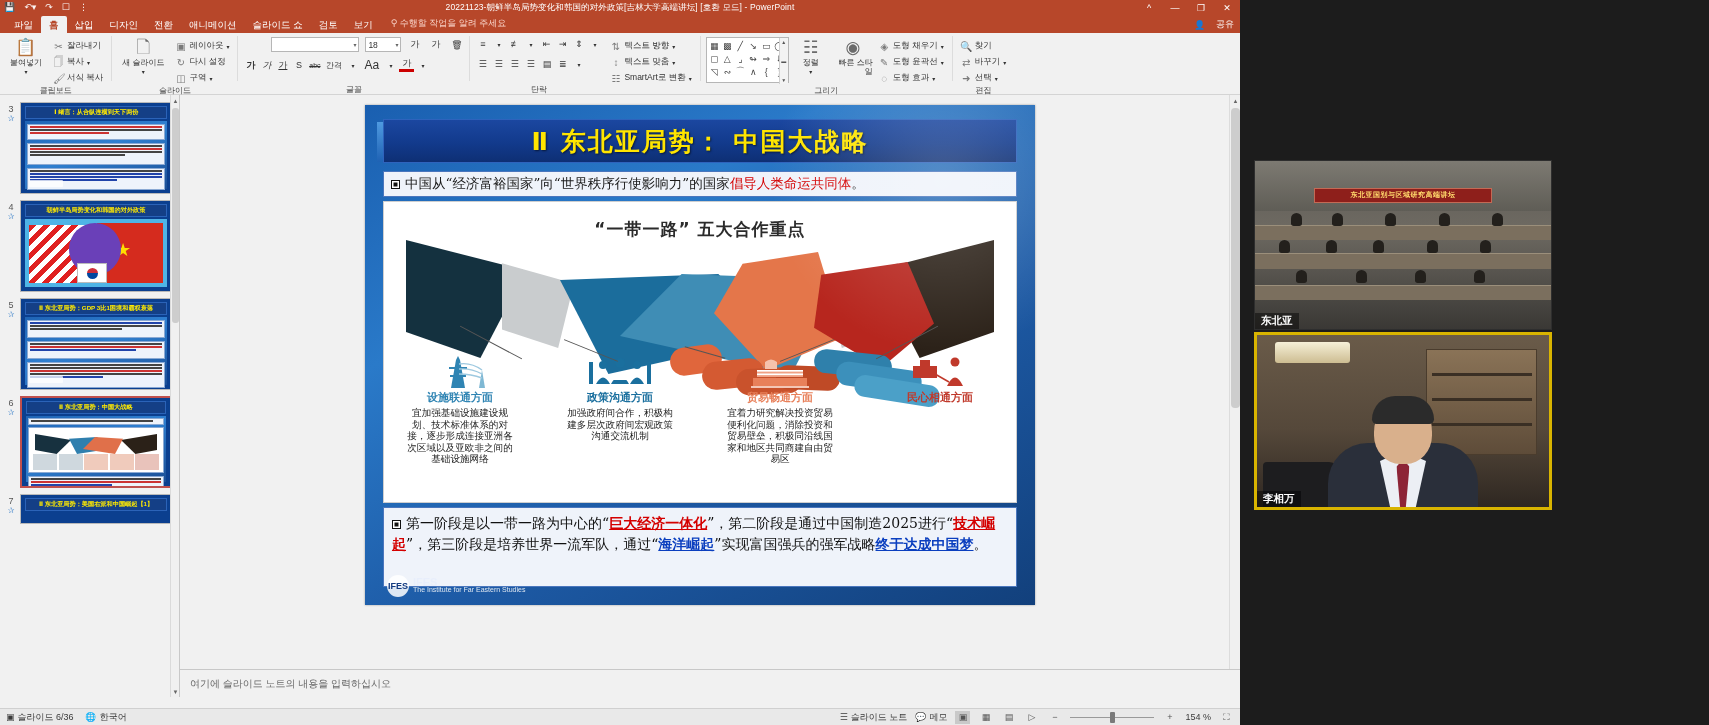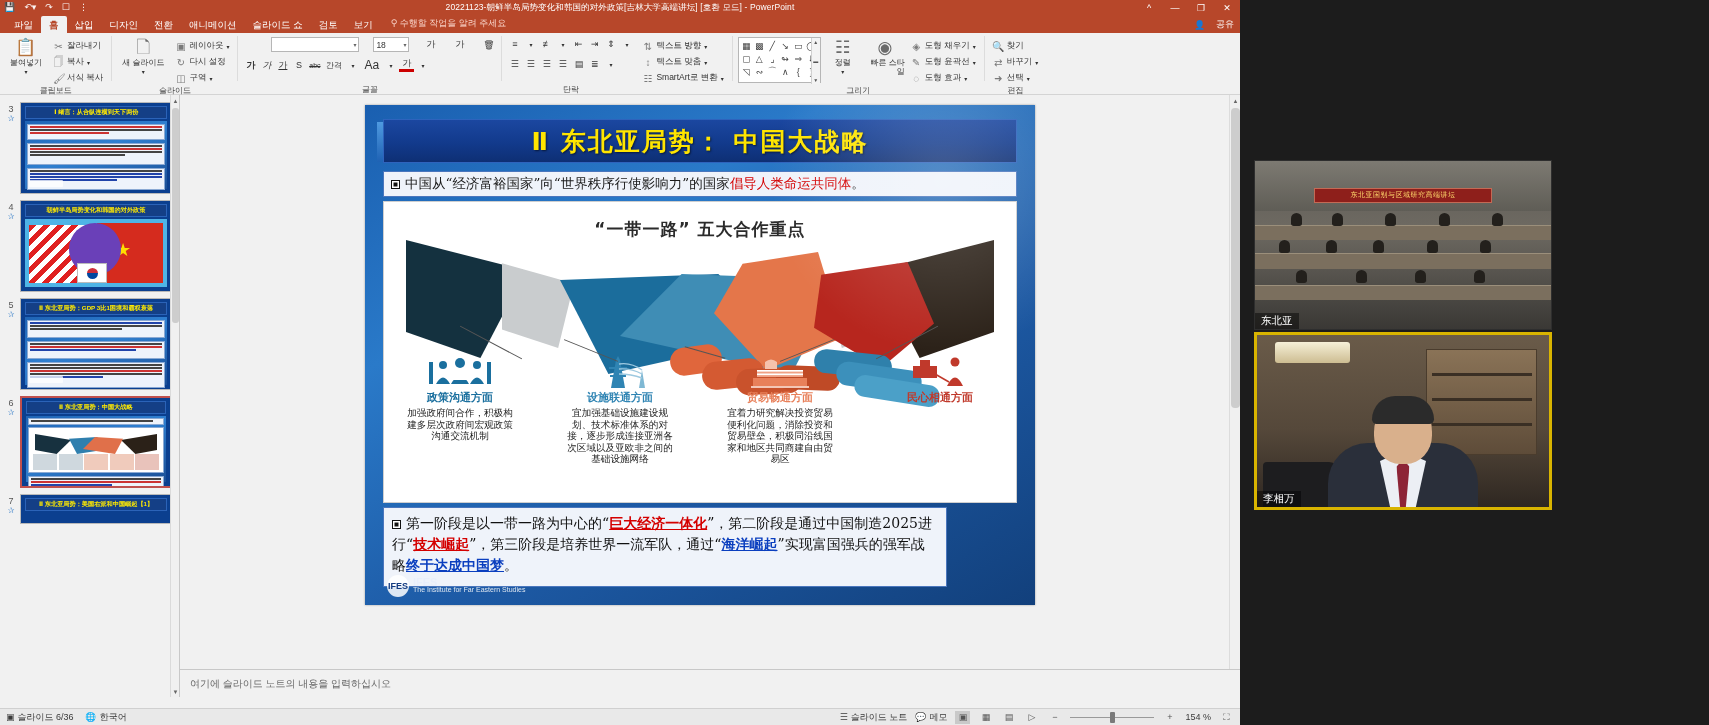--- a/index.html
+++ b/index.html
@@ -42,21 +42,21 @@
   .bigbtn{ display:flex; flex-direction:column; align-items:center; justify-content:flex-start;
     width:42px; font-size:8px; color:#333; gap:1px; padding-top:2px; }
   .bigbtn .ic{ font-size:17px; line-height:18px; color:#6b6b6b; }
   .bigbtn .lb{ text-align:right; line-height:9px; }
   .smcol{ display:flex; flex-direction:column; gap:2px; padding-top:2px; }
   .smbtn{ display:flex; align-items:center; gap:3px; font-size:8.5px; color:#333; height:14px;
     padding:0 3px; white-space:nowrap; }
   .smbtn .ic{ font-size:10px; color:#7a7a7a; width:11px; text-align:center; }
 
   
-  .fontgrp .row1{ display:flex; align-items:center; gap:14px;padding-left:28px; }
+  .fontgrp .row1{ display:flex; align-items:center; gap:6px;padding-left:28px; }
   .fontgrp .row2{ display:flex; align-items:center; gap:1px; margin-top:3px; }
   .fbox{ border:1px solid #b6b6b6; background:#fff; height:15px; display:flex; align-items:center;
     justify-content:space-between; padding:0 2px; font-size:8px; color:#333; }
   .fbox .cv{ font-size:8.5px; }
   .fbox .ar{ font-size:6px; color:#666; }
   .fbtn{ width:15px; height:14px; display:flex; align-items:center; justify-content:center;
     font-size:9px; color:#333; }
   .fbtn.wide{ width:21px; }
 
   .shapegal{ border:1px solid #b6b6b6; background:#fff; width:83px; height:46px;
@@ -161,21 +161,21 @@
   .cols{ position:absolute; left:0; right:0; top:150px; bottom:0; display:flex;
     justify-content:space-between; padding:0 22px; }
   .col{ width:108px; position:relative; }
   .col .ico{ height:36px; display:flex; align-items:flex-end; justify-content:center; }
   .col .hd{ font-size:11px; font-weight:bold; text-align:center; margin-top:2px;
     font-family:"DejaVu Sans",sans-serif; }
   .col .bd{ font-size:9.6px; line-height:11.5px; color:#1d1d1d; text-align:center; margin-top:2px;
     font-family:"DejaVu Sans",sans-serif; word-break:break-all; }
   .lead{ position:absolute; background:#555; height:1px; }
 
-  .sl-b2{ left:18px; top:402px; width:564px; height:80px; padding:5px 8px; }
+  .sl-b2{ left:18px; top:402px; width:634px; height:80px; padding:5px 8px; }
   .sl-b2 .tx{ font-size:14px; line-height:21px; color:#111; font-family:"DejaVu Serif",serif; }
   .sl-b2 .hl{ color:#d40000; text-decoration:underline; font-weight:bold; }
   .sl-b2 .hl2{ color:#0b3fbf; text-decoration:underline; font-weight:bold; }
 
   .sl-logo{ position:absolute; left:22px; bottom:8px; display:flex; align-items:center; gap:4px; }
   .sl-logo .circ{ width:22px; height:22px; border-radius:50%; background:rgba(255,255,255,.85);
     display:flex; align-items:center; justify-content:center; font-size:9px; color:#123a80;
     font-weight:bold; }
   .sl-logo .tt{ font-size:7px; color:rgba(255,255,255,.85); line-height:8px; }
   .sl-logo .tt b{ font-size:11px; display:block; color:#e8eefb; }
@@ -203,21 +203,21 @@
   .viewbtn{ width:15px; height:13px; display:flex; align-items:center; justify-content:center;
     font-size:9px; color:#555; }
   .viewbtn.on{ background:#c9c9c9; }
   .zoomsl{ width:84px; height:13px; position:relative; display:flex; align-items:center; }
   .zoomsl .trk{ position:absolute; left:0; right:0; top:6px; height:1px; background:#9a9a9a; }
   .zoomsl .hd{ position:absolute; left:40px; top:1px; width:5px; height:11px; background:#7a7a7a;
     border-radius:1px; }
 
   
   #vidpane{ position:absolute; left:1240px; top:0; width:469px; height:725px; background:#1c1c1c; }
-  .vcard{ position:absolute; overflow:hidden; }
+  .vcard{ position:absolute; overflow:hidden;font-weight:bold; }
   .v1{ left:14px; top:160px; width:298px; height:170px; border:1px solid #2e2e2e; }
   .v2{ left:14px; top:332px; width:298px; height:178px; border:3px solid #d9b400; }
   .vname{ position:absolute; left:0; bottom:0; padding:1px 6px; background:rgba(0,0,0,.45);
     color:#fff; font-size:10.5px; }
   
   .hall{ position:absolute; inset:0; background:linear-gradient(180deg,#5d5a55 0%,#6e6a62 40%,#3a3835 100%); }
   .hall .banner{ position:absolute; left:20%; top:16%; width:60%; height:9%; background:#8e1f1b;
     border:1px solid #c36a55; display:flex; align-items:center; justify-content:center;
     color:#ffd86b; font-size:7px; letter-spacing:.5px; white-space:nowrap; }
   .hall .wall{ position:absolute; left:0; right:0; top:0; height:30%;
@@ -692,51 +692,51 @@
               <div class="fing f4"></div>
               <div class="fing bf1"></div>
               <div class="fing bf2"></div>
               <div class="fing bf3"></div>
             </div>
 
             <div class="cols">
 
               <div class="col">
                 <div class="ico">
+                  <svg width="62" height="32" viewBox="0 0 62 32" aria-hidden="true">
+                    <path d="M22 32 L27 4 L31 4 L36 32 Z" fill="#2f84b3"></path>
+                    <path d="M27 4 L29 0 L31 4 Z" fill="#2f84b3"></path>
+                    <path d="M20 12 L38 12" stroke="#2f84b3" stroke-width="2"></path>
+                    <path d="M21 20 L37 20" stroke="#2f84b3" stroke-width="2"></path>
+                    <path d="M50 32 L53 14 L56 32 Z" fill="#7fb8d4"></path>
+                    <path d="M30 8 Q42 6 53 14" stroke="#9ec9e0" stroke-width="1.4" fill="none"></path>
+                    <path d="M30 13 Q42 12 53 18" stroke="#9ec9e0" stroke-width="1.4" fill="none"></path>
+                    <path d="M30 18 Q42 18 53 22" stroke="#9ec9e0" stroke-width="1.4" fill="none"></path>
+                  </svg>
+                </div>
+                <div class="hd" style="color:#2f84b3">设施联通方面</div>
+                <div class="bd">宜加强基础设施建设规划、技术标准体系的对接，逐步形成连接亚洲各次区域以及亚欧非之间的基础设施网络</div>
+              </div>
+
+              <div class="col">
+                <div class="ico">
                   <svg width="62" height="30" viewBox="0 0 62 30" aria-hidden="true">
                     <rect x="0" y="4" width="4" height="22" fill="#1a6f9e"></rect>
                     <rect x="58" y="4" width="4" height="22" fill="#1a6f9e"></rect>
                     <circle cx="14" cy="7" r="4" fill="#1a6f9e"></circle>
                     <path d="M7 26 q7 -13 14 0 z" fill="#1a6f9e"></path>
                     <circle cx="48" cy="7" r="4" fill="#1a6f9e"></circle>
                     <path d="M41 26 q7 -13 14 0 z" fill="#1a6f9e"></path>
                     <circle cx="31" cy="5" r="5" fill="#1a6f9e"></circle>
                     <path d="M22 26 q9 -16 18 0 z" fill="#1a6f9e"></path>
                     <rect x="18" y="18" width="26" height="4" rx="2" fill="#fff"></rect>
                   </svg>
                 </div>
                 <div class="hd" style="color:#1a6f9e">政策沟通方面</div>
                 <div class="bd">加强政府间合作，积极构建多层次政府间宏观政策沟通交流机制</div>
-              </div>
-
-              <div class="col">
-                <div class="ico">
-                  <svg width="62" height="32" viewBox="0 0 62 32" aria-hidden="true">
-                    <path d="M22 32 L27 4 L31 4 L36 32 Z" fill="#2f84b3"></path>
-                    <path d="M27 4 L29 0 L31 4 Z" fill="#2f84b3"></path>
-                    <path d="M20 12 L38 12" stroke="#2f84b3" stroke-width="2"></path>
-                    <path d="M21 20 L37 20" stroke="#2f84b3" stroke-width="2"></path>
-                    <path d="M50 32 L53 14 L56 32 Z" fill="#7fb8d4"></path>
-                    <path d="M30 8 Q42 6 53 14" stroke="#9ec9e0" stroke-width="1.4" fill="none"></path>
-                    <path d="M30 13 Q42 12 53 18" stroke="#9ec9e0" stroke-width="1.4" fill="none"></path>
-                    <path d="M30 18 Q42 18 53 22" stroke="#9ec9e0" stroke-width="1.4" fill="none"></path>
-                  </svg>
-                </div>
-                <div class="hd" style="color:#2f84b3">设施联通方面</div>
-                <div class="bd">宜加强基础设施建设规划、技术标准体系的对接，逐步形成连接亚洲各次区域以及亚欧非之间的基础设施网络</div>
               </div>
 
               <div class="col">
                 <div class="ico">
                   <svg width="66" height="32" viewBox="0 0 66 32" aria-hidden="true">
                     <rect x="6" y="22" width="54" height="8" fill="#e8805a"></rect>
                     <rect x="10" y="14" width="46" height="7" fill="#f0a184"></rect>
                     <rect x="10" y="14" width="46" height="1.6" fill="#fff"></rect>
                     <rect x="10" y="17.5" width="46" height="1.6" fill="#fff"></rect>
                     <path d="M18 13 L18 6 L30 6 L30 13 Z" fill="#f5c2ad"></path>

